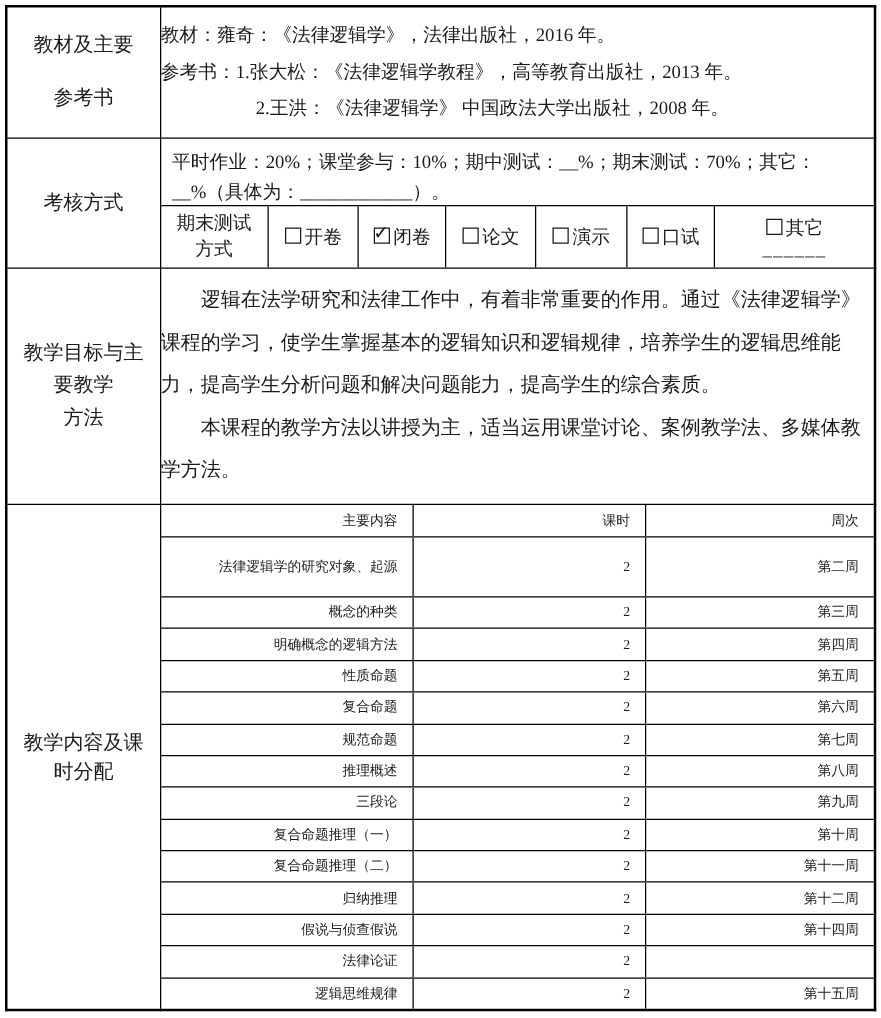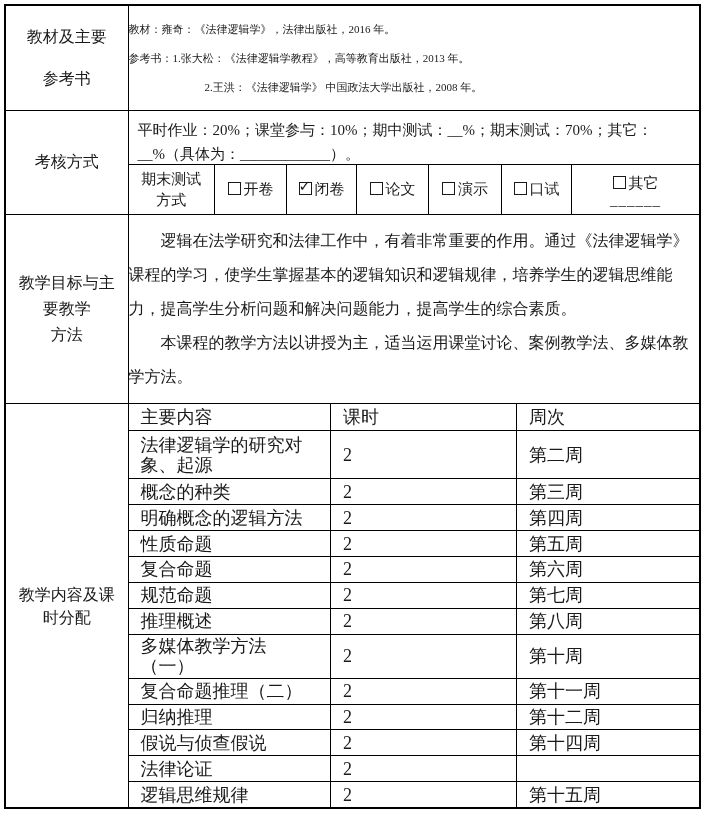--- a/index.html
+++ b/index.html
@@ -15,21 +15,21 @@
     border:1px solid #000;padding:0;vertical-align:middle;
   }
   
   .hcell{text-align:center;font-size:16px;}
   .hline{display:block;}
   .gap-lg .hline{line-height:42px;text-align:center;}
   .gap-md .hline{line-height:26px;}
   .gap-sm .hline{line-height:23px;}
   
   .tb{vertical-align:top;padding:8px 8px 0 8px;}
-  .tb-line{font-size:11px;line-height:29px;white-space:nowrap;}
+  .tb-line{font-size:15px;line-height:29px;white-space:nowrap;}
   .tb-indent{padding-left:76px;}
   
   .assess-cell{vertical-align:top;}
   .assess-text{
     box-sizing:border-box;height:53px;padding:7px 8px 0 9px;
     font-size:15px;line-height:24px;
   }
   table.finals{
     border-collapse:collapse;table-layout:fixed;width:100%;height:50px;
   }
@@ -50,22 +50,22 @@
     font-size:15px;font-weight:bold;color:#1a1a1a;
     font-family:"DejaVu Sans",sans-serif;
   }
   
   .obj{vertical-align:top;padding:13px 10px 0 10px;font-family:Liberation Serif, serif;}
   .obj p{margin:0;text-indent:2em;font-size:16px;line-height:34px;}
   
   .sched-cell{height:403px;}
   table.sched{border-collapse:collapse;table-layout:fixed;width:100%;height:100%;}
   .sched td{
-    border-bottom:1px solid #000;text-align:left;vertical-align:middle;
-    font-size:18px;line-height:20px;padding:0 12px;
+    border-bottom:1px solid #000;text-align:right;vertical-align:middle;
+    font-size:11px;line-height:20px;padding:0 12px;
   }
   .sched td + td{border-left:1px solid #000;}
   .sched tr:last-child td{border-bottom:none;margin-top:48px;}
   .sched tr.head td{height:24px;}
   .sched tr.r-tall td{height:44px;}
   .sched tr.r td{height:23px;}
 </style>
 </head>
 <body>
 
@@ -199,21 +199,26 @@
           <td>规范命题</td>
           <td>2</td>
           <td>第七周</td>
         </tr>
         <tr class="r">
           <td>推理概述</td>
           <td>2</td>
           <td>第八周</td>
         </tr>
         <tr class="r">
-          <td>多媒体教学方法（一）</td>
+          <td>三段论</td>
+          <td>2</td>
+          <td>第九周</td>
+        </tr>
+        <tr class="r">
+          <td>复合命题推理（一）</td>
           <td>2</td>
           <td>第十周</td>
         </tr>
         <tr class="r">
           <td>复合命题推理（二）</td>
           <td>2</td>
           <td>第十一周</td>
         </tr>
         <tr class="r">
           <td>归纳推理</td>

